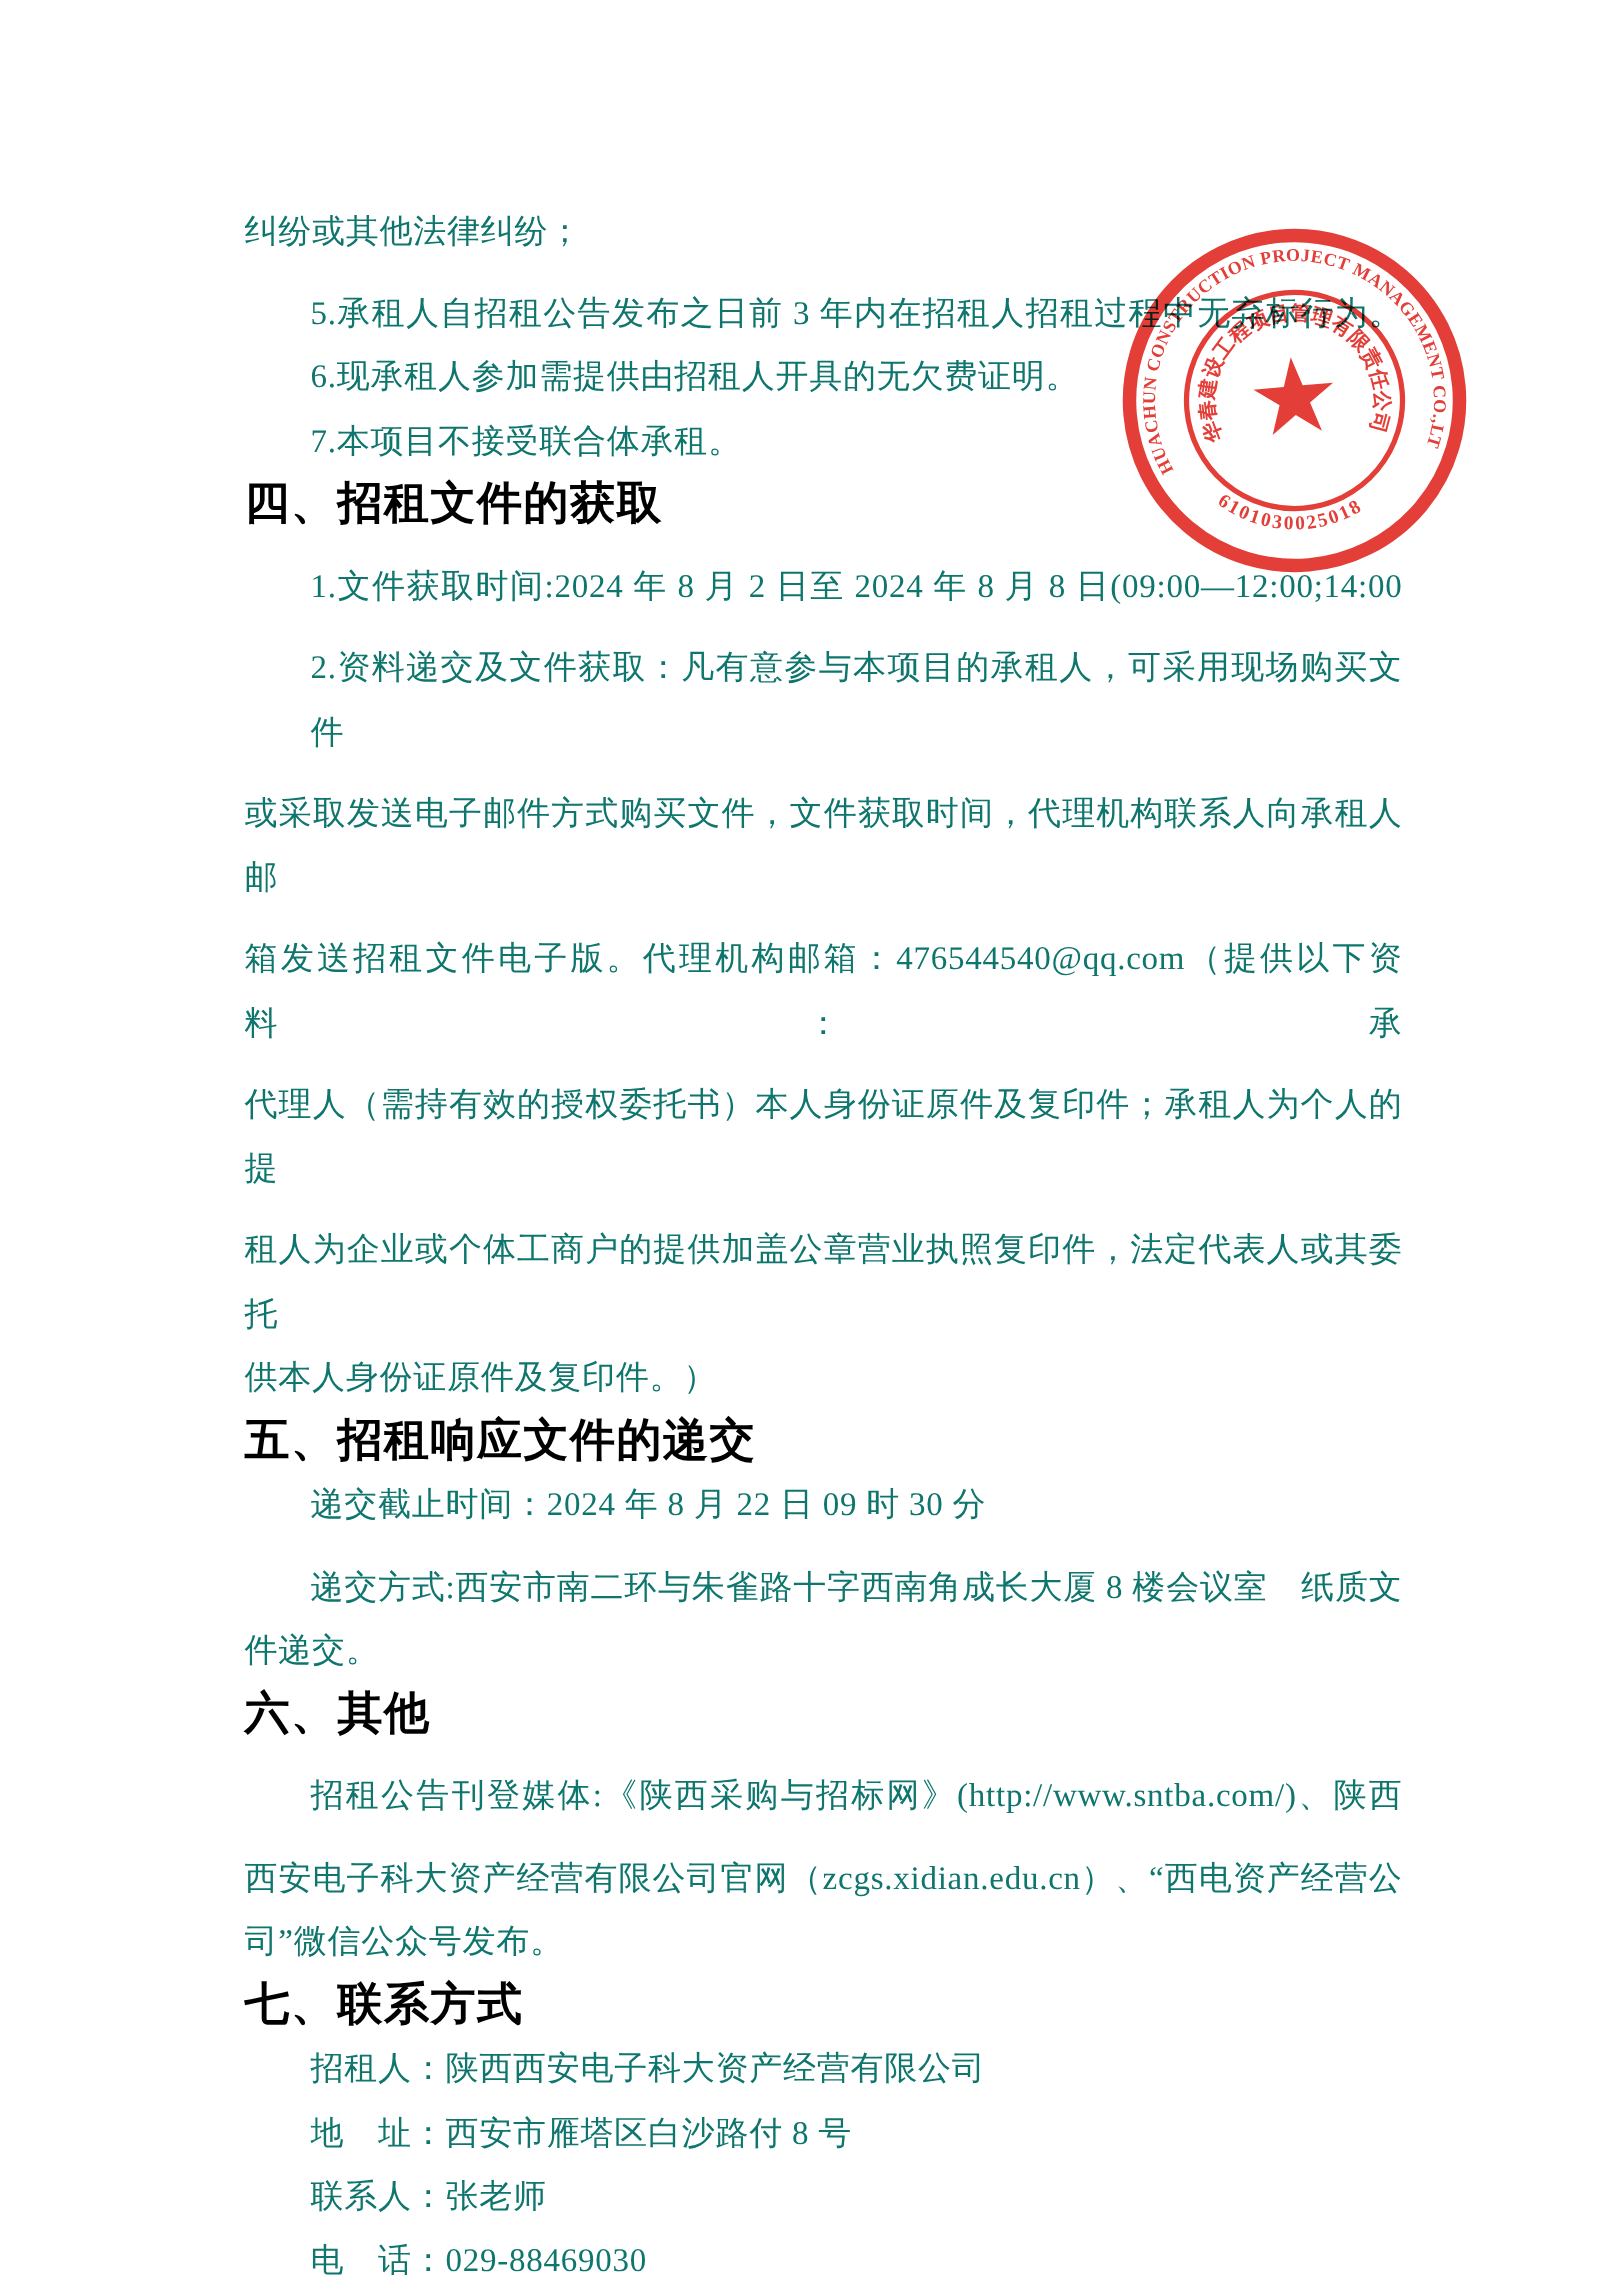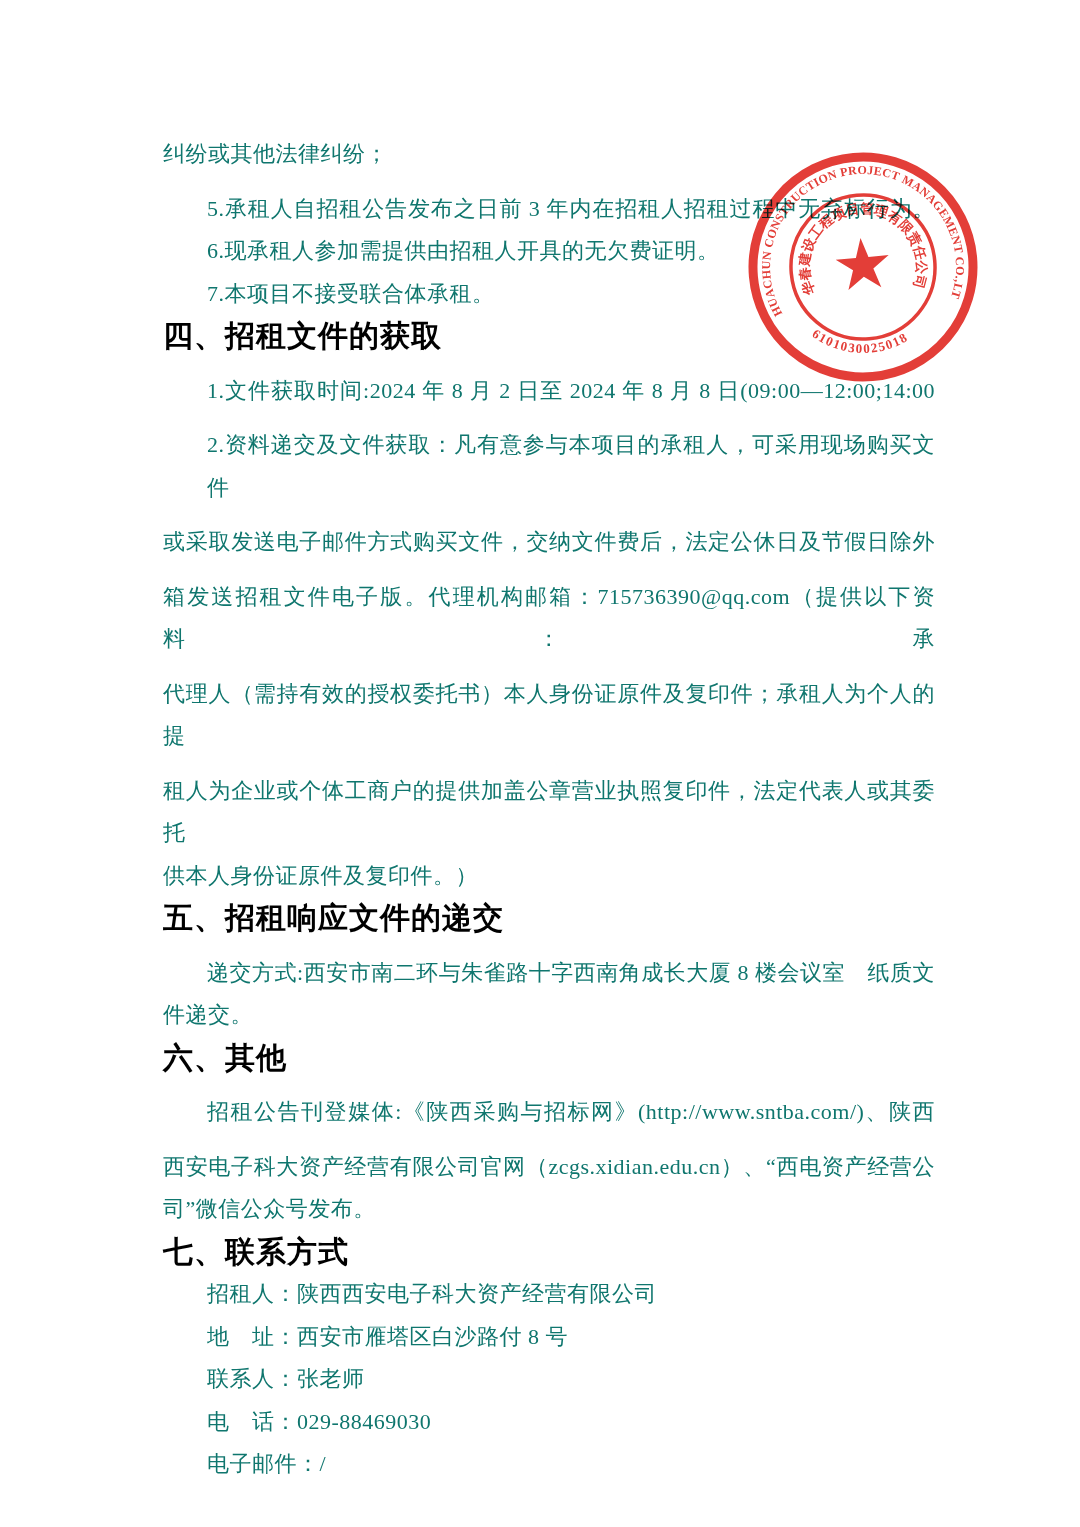--- a/index.html
+++ b/index.html
@@ -59,26 +59,27 @@
 <body>
 
 <div class="doc">
     <div class="line cont">纠纷或其他法律纠纷；</div>
     <div class="line indent fill">5.承租人自招租公告发布之日前 3 年内在招租人招租过程中无弃标行为。</div>
     <div class="line indent">6.现承租人参加需提供由招租人开具的无欠费证明。</div>
     <div class="line indent">7.本项目不接受联合体承租。</div>
     <div class="line heading">四、招租文件的获取</div>
     <div class="line indent fill">1.文件获取时间:2024 年 8 月 2 日至 2024 年 8 月 8 日(09:00—12:00;14:00</div>
     <div class="line indent fill">2.资料递交及文件获取：凡有意参与本项目的承租人，可采用现场购买文件</div>
-    <div class="line cont fill">或采取发送电子邮件方式购买文件，交纳文件费后，法定公休日及节假日除外</div>
-    <div class="line cont fill">箱发送招租文件电子版。代理机构邮箱：715736390@qq.com（提供以下资料：承</div>
+    <div class="line cont fill">或采取发送电子邮件方式购买文件，文件获取时间，代理机构联系人向承租人邮</div>
+    <div class="line cont fill">箱发送招租文件电子版。代理机构邮箱：476544540@qq.com（提供以下资料：承</div>
     <div class="line cont fill">代理人（需持有效的授权委托书）本人身份证原件及复印件；承租人为个人的提</div>
     <div class="line cont fill">租人为企业或个体工商户的提供加盖公章营业执照复印件，法定代表人或其委托</div>
     <div class="line cont">供本人身份证原件及复印件。）</div>
     <div class="line heading">五、招租响应文件的递交</div>
+    <div class="line indent">递交截止时间：2024 年 8 月 22 日 09 时 30 分</div>
     <div class="line indent fill">递交方式:西安市南二环与朱雀路十字西南角成长大厦 8 楼会议室　纸质文</div>
     <div class="line cont">件递交。</div>
     <div class="line heading">六、其他</div>
     <div class="line indent fill">招租公告刊登媒体:《陕西采购与招标网》(http://www.sntba.com/)、陕西</div>
     <div class="line cont fill">西安电子科大资产经营有限公司官网（zcgs.xidian.edu.cn）、“西电资产经营公</div>
     <div class="line cont">司”微信公众号发布。</div>
     <div class="line heading">七、联系方式</div>
     <div class="line indent">招租人：陕西西安电子科大资产经营有限公司</div>
     <div class="line indent">地　址：西安市雁塔区白沙路付 8 号</div>
     <div class="line indent">联系人：张老师</div>

